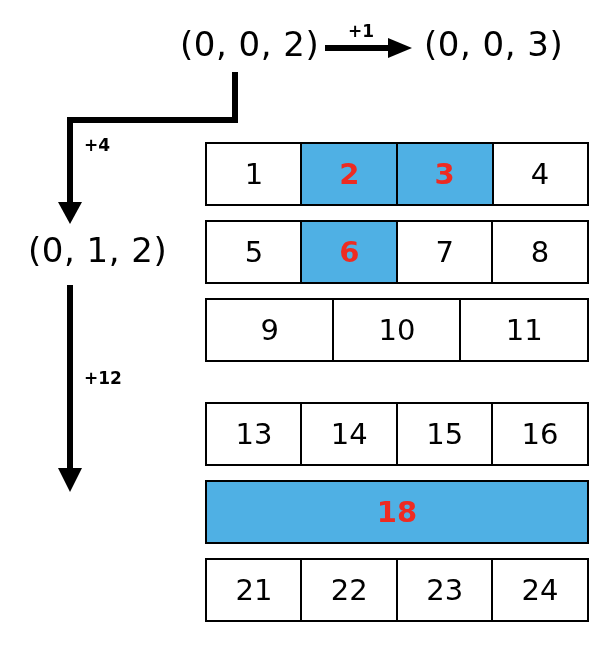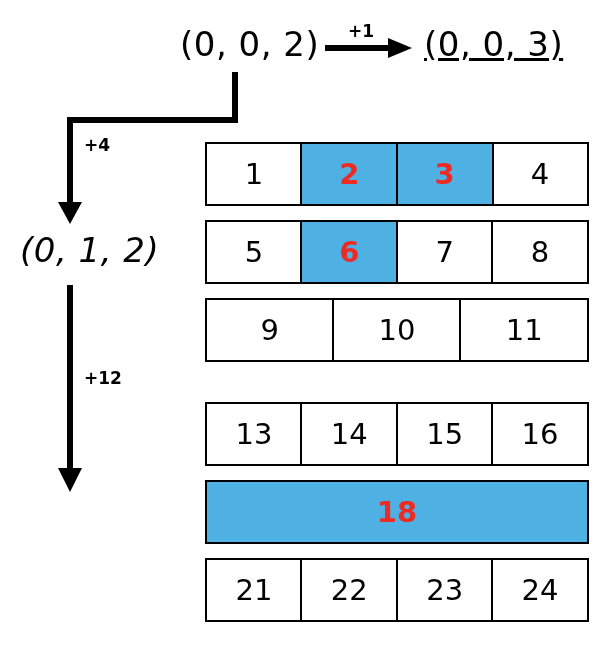--- a/index.html
+++ b/index.html
@@ -116,23 +116,23 @@
     </g>
 
     <g>
       <line class="stroke" x1="70" y1="285" x2="70" y2="472" stroke-width="6"></line>
       <polygon class="head" points="58,468 70,492 82,468"></polygon>
     </g>
   </svg>
 
   <div class="tuple" style="left:180px; top:27px;">(0, 0, 2)</div>
 
-  <div class="tuple" style="left:424px; top:27px;text-decoration:underline;">(0, 0, 3)</div>
+  <div class="tuple" style="left:424px; top:27px;">(0, 0, 3)</div>
 
-  <div class="tuple" style="left:20px; top:233px;font-style:italic;">(0, 1, 2)</div>
+  <div class="tuple" style="left:28px; top:233px;">(0, 1, 2)</div>
 
 
   <div class="delta" style="left:348px; top:23px;">+1</div>
 
   <div class="delta" style="left:84px; top:137px;">+4</div>
 
   <div class="delta" style="left:84px; top:370px;">+12</div>
 
   <div class="block" style="top:142px;">
     <div class="row">

